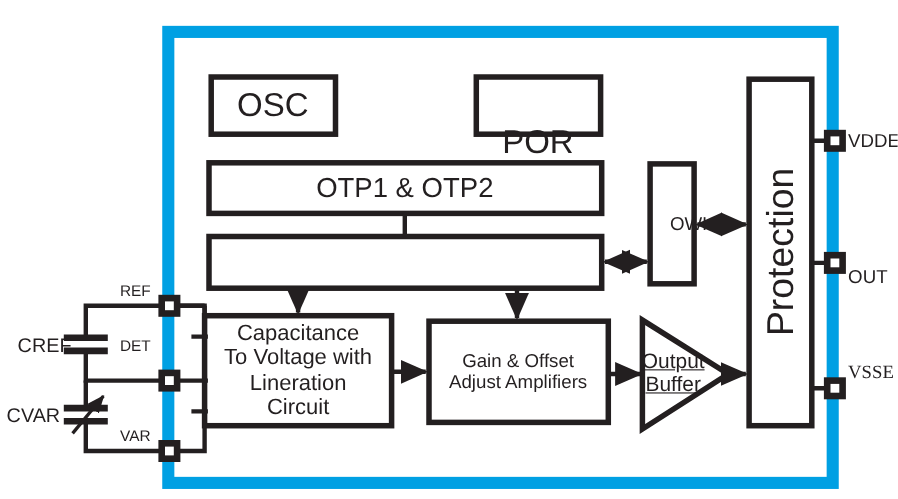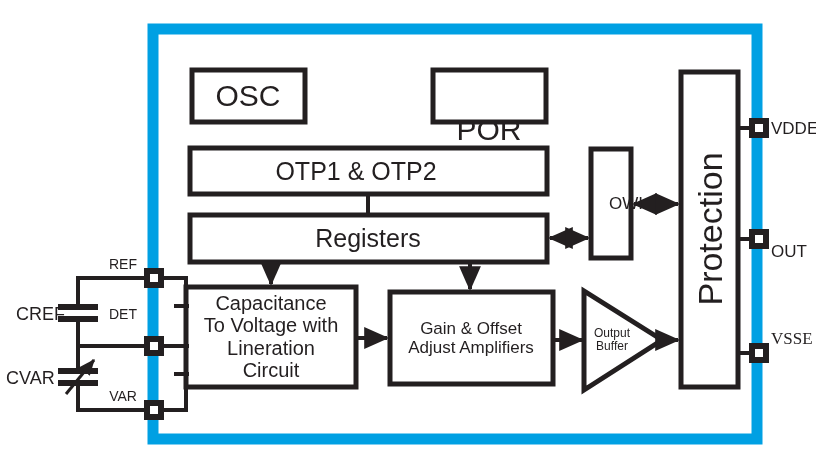--- a/index.html
+++ b/index.html
@@ -14,21 +14,21 @@
   
   .lbl{position:absolute;color:#231f20;white-space:pre;line-height:1.12;}
   .ctr{transform:translate(-50%,-50%);text-align:center;}
 
   .t-osc{font-size:30px;}
   .t-por{font-size:30px;}
   .t-otp{font-size:25px;}
   .t-reg{font-size:25px;}
   .t-cap{font-size:20px;}
   .t-gain{font-size:17px;}
-  .t-buf{font-size:12px;}
+  .t-buf{font-size:19px;text-decoration:underline;}
   .t-owi{font-size:17px;}
   .t-prot{font-size:34px;transform:translate(-50%,-50%) rotate(-90deg);}
   .t-pin{font-size:17px;}
   .t-net{font-size:14px;}
   .t-cre{font-size:18px;}
 </style>
 </head>
 <body>
 
 <div id="stage">
@@ -129,23 +129,22 @@
     <g>
       <rect x="749" y="343" width="20" height="20" fill="#231f20"></rect>
       <rect x="755" y="349" width="8" height="8" fill="#ffffff"></rect>
     </g>
   </svg>
 
   <div class="lbl ctr t-osc" style="left:248px;top:96px;">OSC</div>
 
   <div class="lbl ctr t-por" style="left:489px;top:96px;margin-top:34px;">POR</div>
 
-  <div class="lbl ctr t-otp" style="left:356px;top:171px;">OTP1 &amp; OTP2</div>
+  <div class="lbl ctr t-otp" style="left:368px;top:171px;">OTP1 &amp; OTP2</div>
 
-  <div class="lbl ctr t-reg" style="left:368px;top:238px;">Registers</div>
 
   <div class="lbl ctr t-cap" style="left:271px;top:337px;">Capacitance
 To Voltage with
 Lineration
 Circuit</div>
 
   <div class="lbl ctr t-gain" style="left:471px;top:338px;">Gain &amp; Offset
 Adjust Amplifiers</div>
 
   <div class="lbl ctr t-buf" style="left:612px;top:340px;">Output

